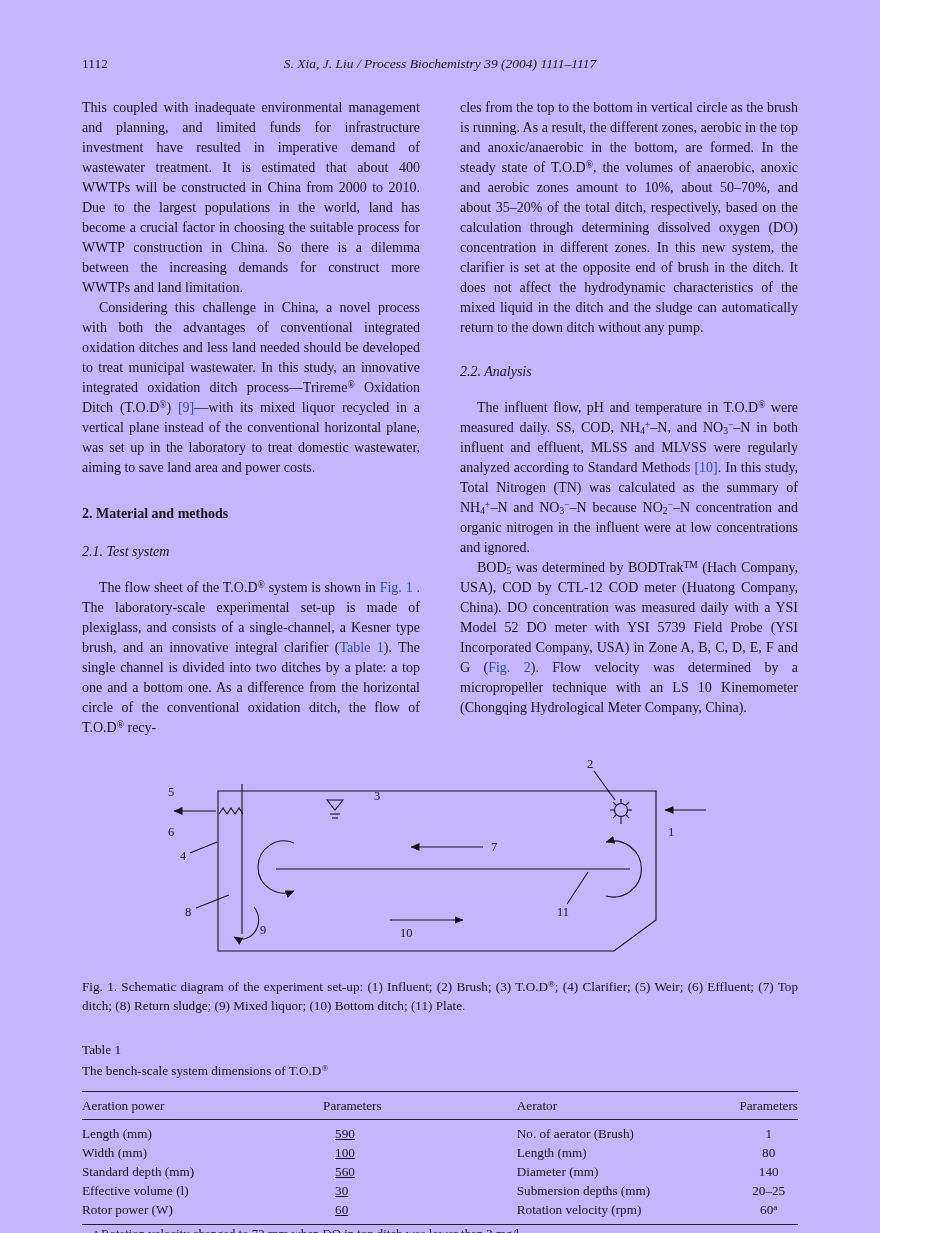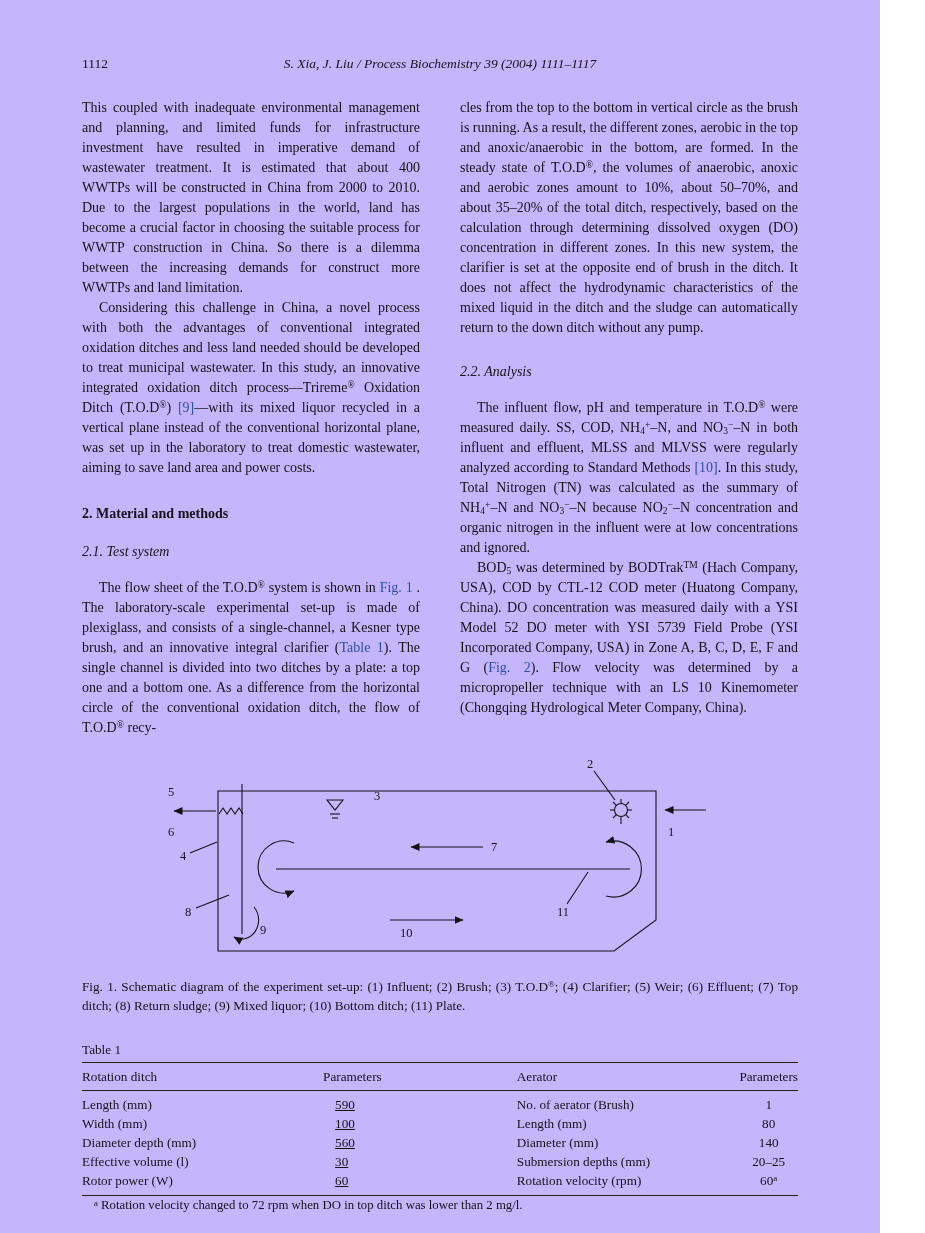--- a/index.html
+++ b/index.html
@@ -126,44 +126,45 @@
         <text x="331" y="93">7</text>
         <text x="397" y="158">11</text>
         <text x="240" y="179">10</text>
       </g>
     </svg>
     <figcaption class="fig-caption"><span>Fig. 1. Schematic diagram of the experiment set-up: (1) Influent; (2) Brush; (3) T.O.D</span><sup>®</sup><span>; (4) Clarifier; (5) Weir; (6) Effluent; (7) Top ditch; (8) Return sludge; (9) Mixed liquor; (10) Bottom ditch; (11) Plate.</span></figcaption>
   </figure>
 
   <section class="table-section">
     <div class="table-label">Table 1</div>
+    <div class="table-caption"><span>The bench-scale system dimensions of T.O.D</span><sup>®</sup></div>
     <table class="dims">
       <thead>
         <tr>
-          <th>Rotation ditch</th>
+          <th>Aeration power</th>
           <th>Parameters</th>
           <th>Aerator</th>
           <th>Parameters</th>
         </tr>
       </thead>
       <tbody>
           <tr>
             <td><span>Length (mm)</span></td>
             <td><span>590</span></td>
             <td><span>No. of aerator (Brush)</span></td>
             <td><span>1</span></td>
           </tr>
           <tr>
             <td><span>Width (mm)</span></td>
             <td><span>100</span></td>
             <td><span>Length (mm)</span></td>
             <td><span>80</span></td>
           </tr>
           <tr>
-            <td><span>Diameter depth (mm)</span></td>
+            <td><span>Standard depth (mm)</span></td>
             <td><span>560</span></td>
             <td><span>Diameter (mm)</span></td>
             <td><span>140</span></td>
           </tr>
           <tr>
             <td><span>Effective volume (l)</span></td>
             <td><span>30</span></td>
             <td><span>Submersion depths (mm)</span></td>
             <td><span>20–25</span></td>
           </tr>

